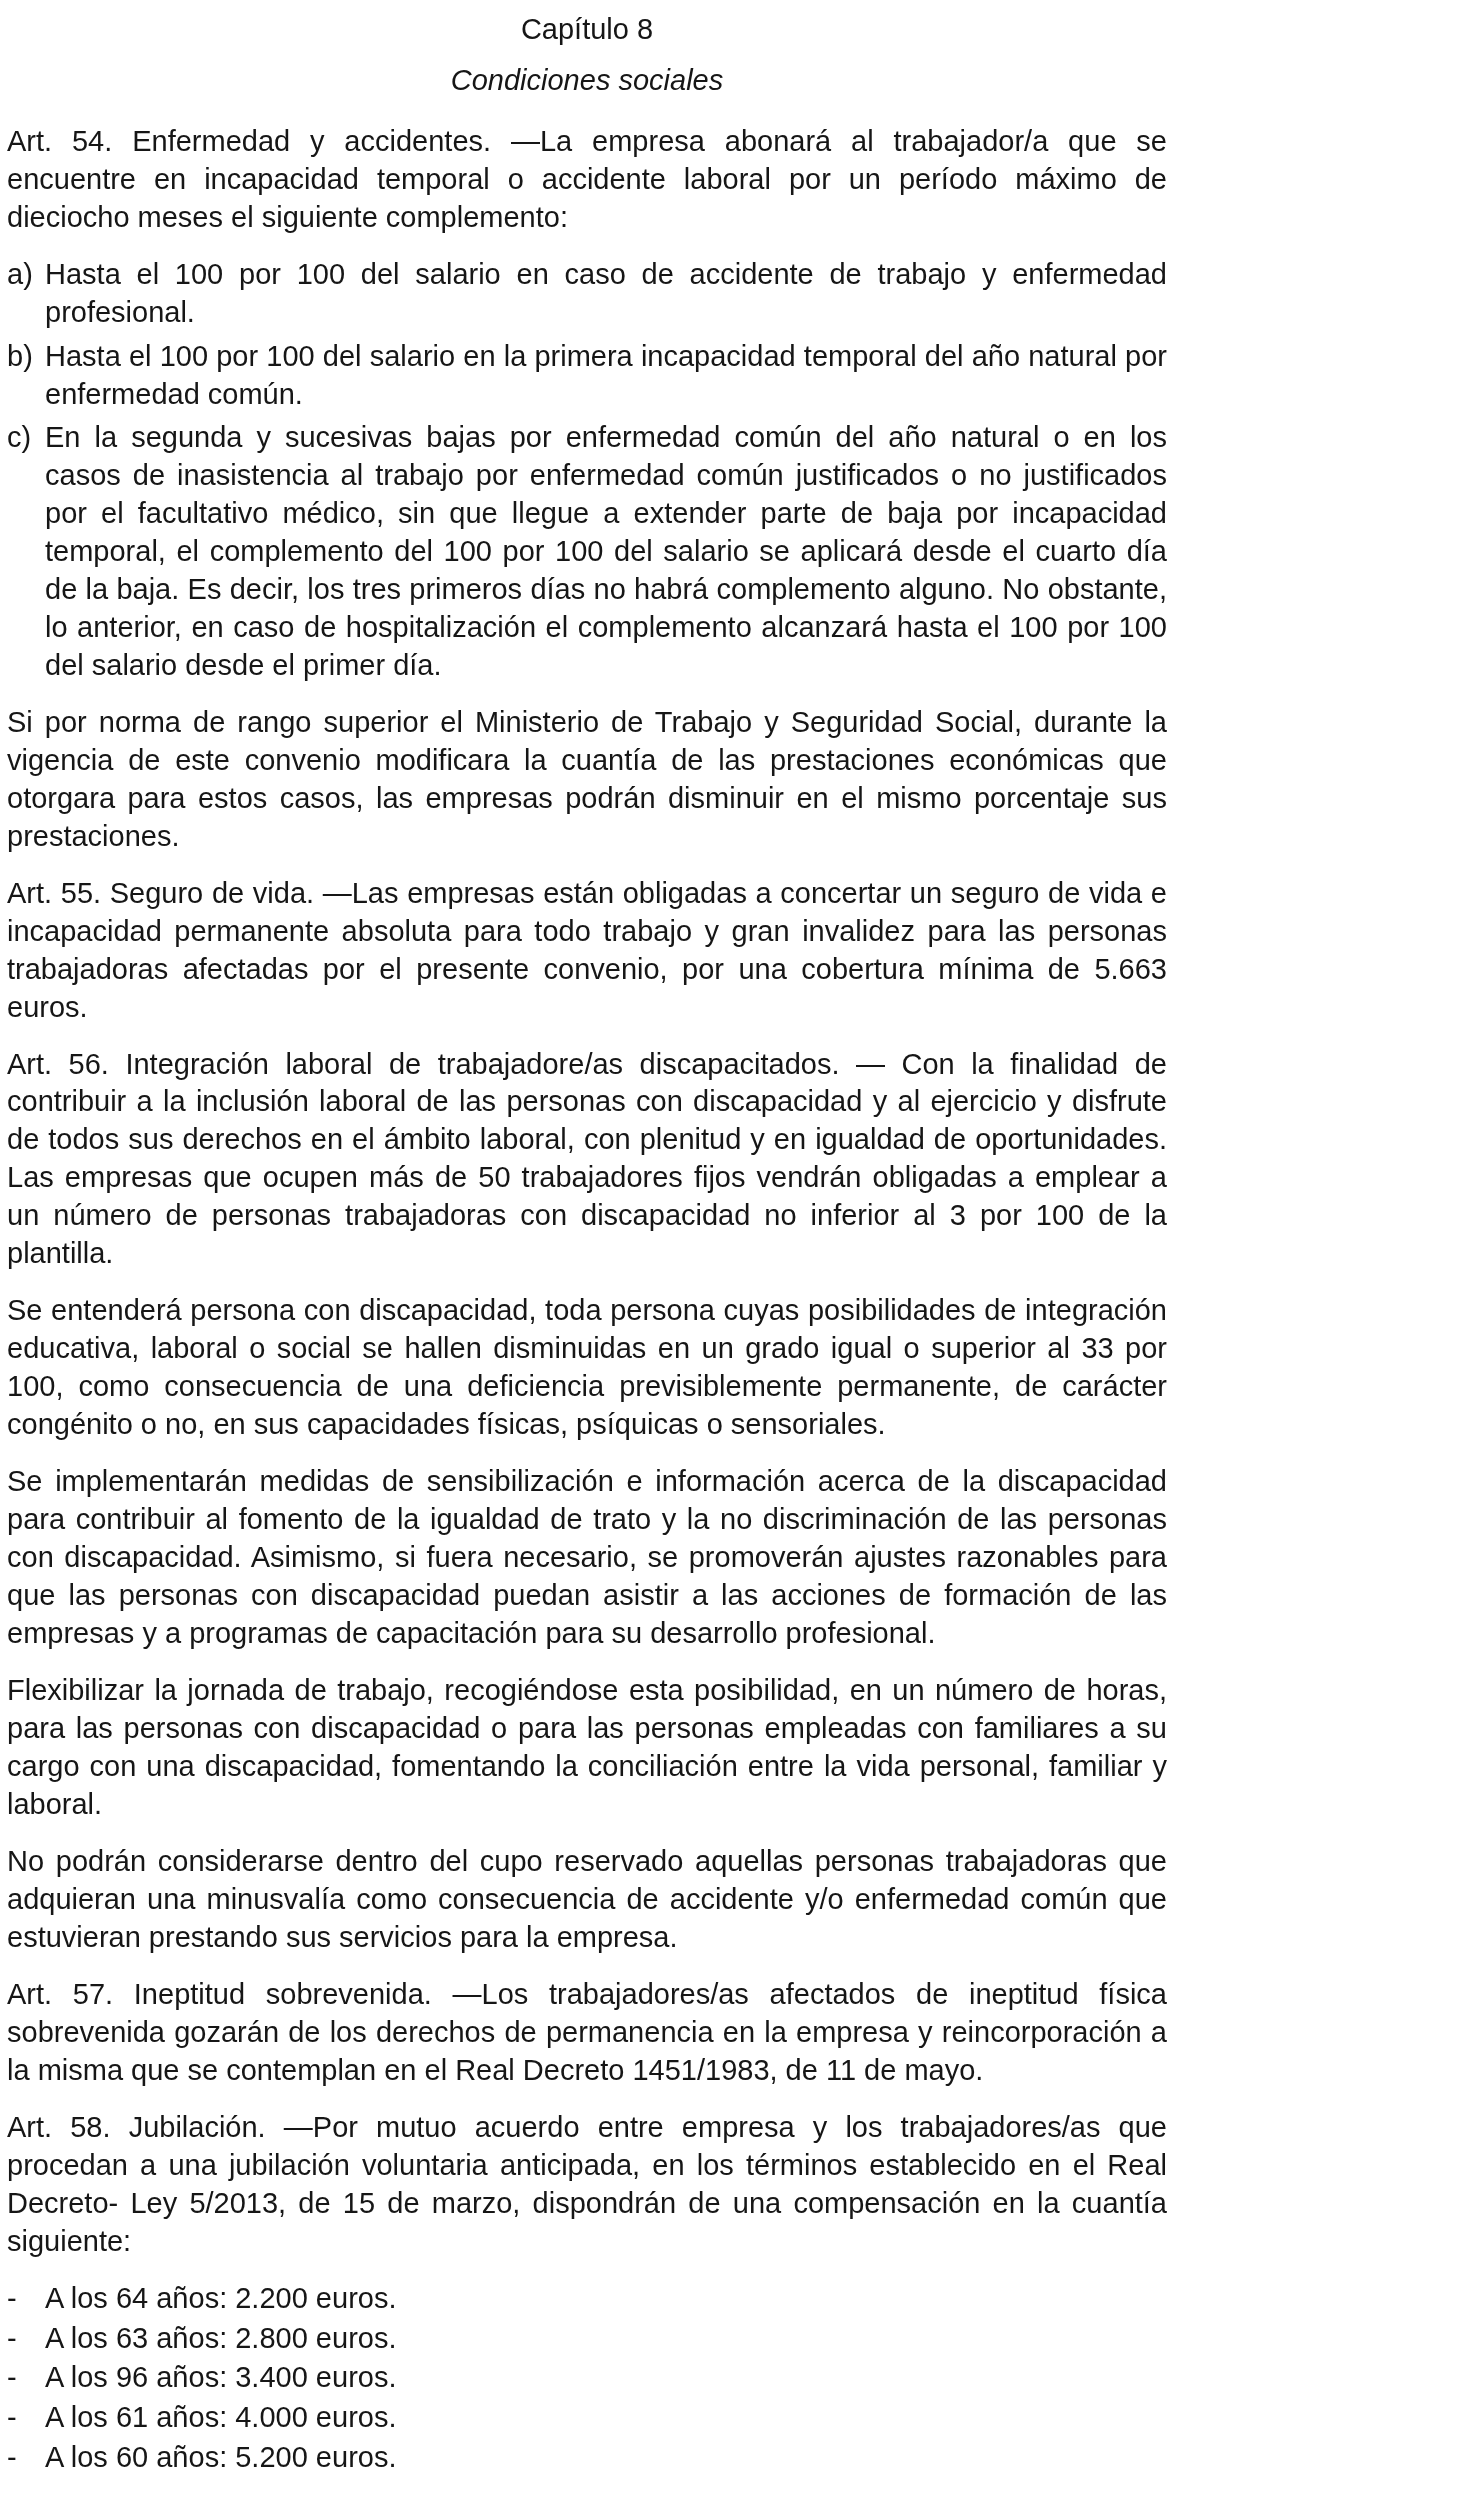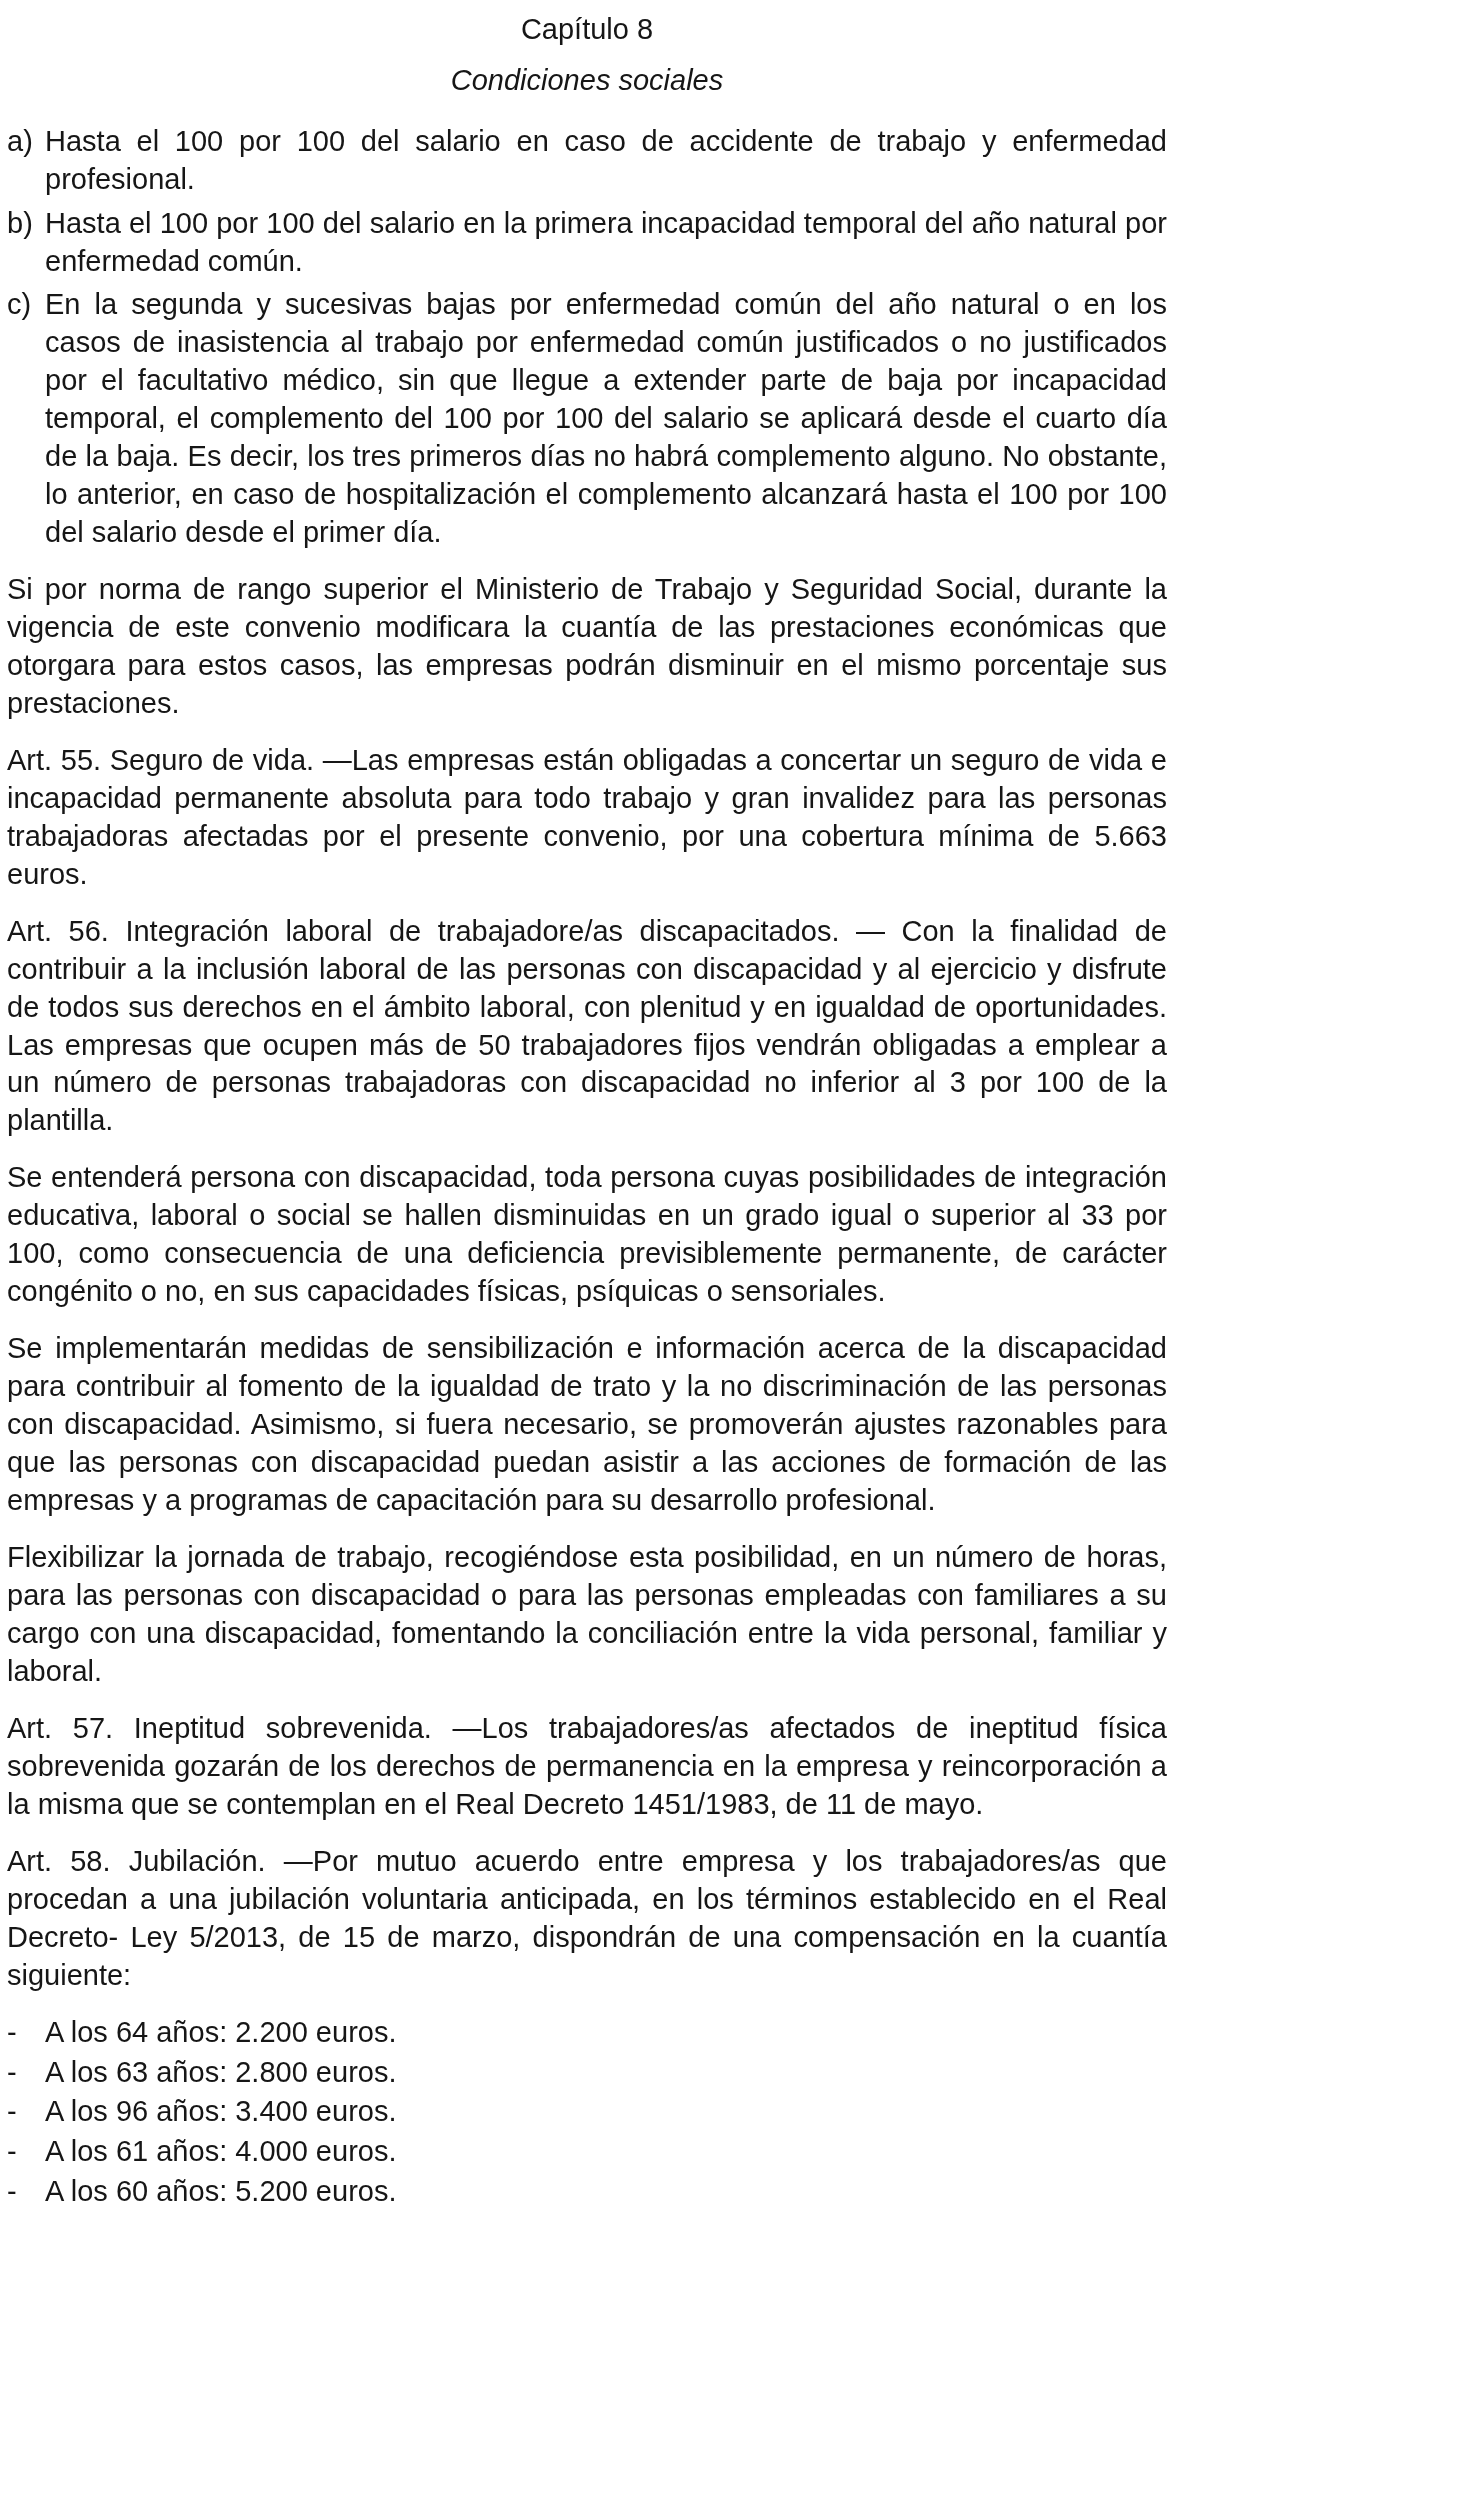--- a/index.html
+++ b/index.html
@@ -55,20 +55,21 @@
   }
 </style>
 </head>
 <body>
 
 <div class="page">
 
   <h1 class="chapter-title">Capítulo 8</h1>
   <h2 class="chapter-subtitle">Condiciones sociales</h2>
 
+  <p class="para">Art. 54. Enfermedad y accidentes. —La empresa abonará al trabajador/a que se encuentre en incapacidad temporal o accidente laboral por un período máximo de dieciocho meses el siguiente complemento:</p>
 
   <div class="list lettered-list">
     <div class="list-item">
       <span class="marker">a)</span>
       <span class="li-text">Hasta el 100 por 100 del salario en caso de accidente de trabajo y enfermedad profesional.</span>
     </div>
     <div class="list-item">
       <span class="marker">b)</span>
       <span class="li-text">Hasta el 100 por 100 del salario en la primera incapacidad temporal del año natural por enfermedad común.</span>
     </div>
@@ -79,20 +80,21 @@
   </div>
 
   <p class="para">Si por norma de rango superior el Ministerio de Trabajo y Seguridad Social, durante la vigencia de este convenio modificara la cuantía de las prestaciones económicas que otorgara para estos casos, las empresas podrán disminuir en el mismo porcentaje sus prestaciones.</p>
 
   <p class="para">Art. 55. Seguro de vida. —Las empresas están obligadas a concertar un seguro de vida e incapacidad permanente absoluta para todo trabajo y gran invalidez para las personas trabajadoras afectadas por el presente convenio, por una cobertura mínima de 5.663 euros.</p>
 
   <p class="para">Art. 56. Integración laboral de trabajadore/as discapacitados. — Con la finalidad de contribuir a la inclusión laboral de las personas con discapacidad y al ejercicio y disfrute de todos sus derechos en el ámbito laboral, con plenitud y en igualdad de oportunidades. Las empresas que ocupen más de 50 trabajadores fijos vendrán obligadas a emplear a un número de personas trabajadoras con discapacidad no inferior al 3 por 100 de la plantilla.</p>
   <p class="para">Se entenderá persona con discapacidad, toda persona cuyas posibilidades de integración educativa, laboral o social se hallen disminuidas en un grado igual o superior al 33 por 100, como consecuencia de una deficiencia previsiblemente permanente, de carácter congénito o no, en sus capacidades físicas, psíquicas o sensoriales.</p>
   <p class="para">Se implementarán medidas de sensibilización e información acerca de la discapacidad para contribuir al fomento de la igualdad de trato y la no discriminación de las personas con discapacidad. Asimismo, si fuera necesario, se promoverán ajustes razonables para que las personas con discapacidad puedan asistir a las acciones de formación de las empresas y a programas de capacitación para su desarrollo profesional.</p>
   <p class="para">Flexibilizar la jornada de trabajo, recogiéndose esta posibilidad, en un número de horas, para las personas con discapacidad o para las personas empleadas con familiares a su cargo con una discapacidad, fomentando la conciliación entre la vida personal, familiar y laboral.</p>
+  <p class="para">No podrán considerarse dentro del cupo reservado aquellas personas trabajadoras que adquieran una minusvalía como consecuencia de accidente y/o enfermedad común que estuvieran prestando sus servicios para la empresa.</p>
 
   <p class="para">Art. 57. Ineptitud sobrevenida. —Los trabajadores/as afectados de ineptitud física sobrevenida gozarán de los derechos de permanencia en la empresa y reincorporación a la misma que se contemplan en el Real Decreto 1451/1983, de 11 de mayo.</p>
 
   <p class="para">Art. 58. Jubilación. —Por mutuo acuerdo entre empresa y los trabajadores/as que procedan a una jubilación voluntaria anticipada, en los términos establecido en el Real Decreto- Ley 5/2013, de 15 de marzo, dispondrán de una compensación en la cuantía siguiente:</p>
 
   <div class="list dash-list">
     <div class="list-item">
       <span class="marker">-</span>
       <span class="li-text">A los 64 años: 2.200 euros.</span>
     </div>

